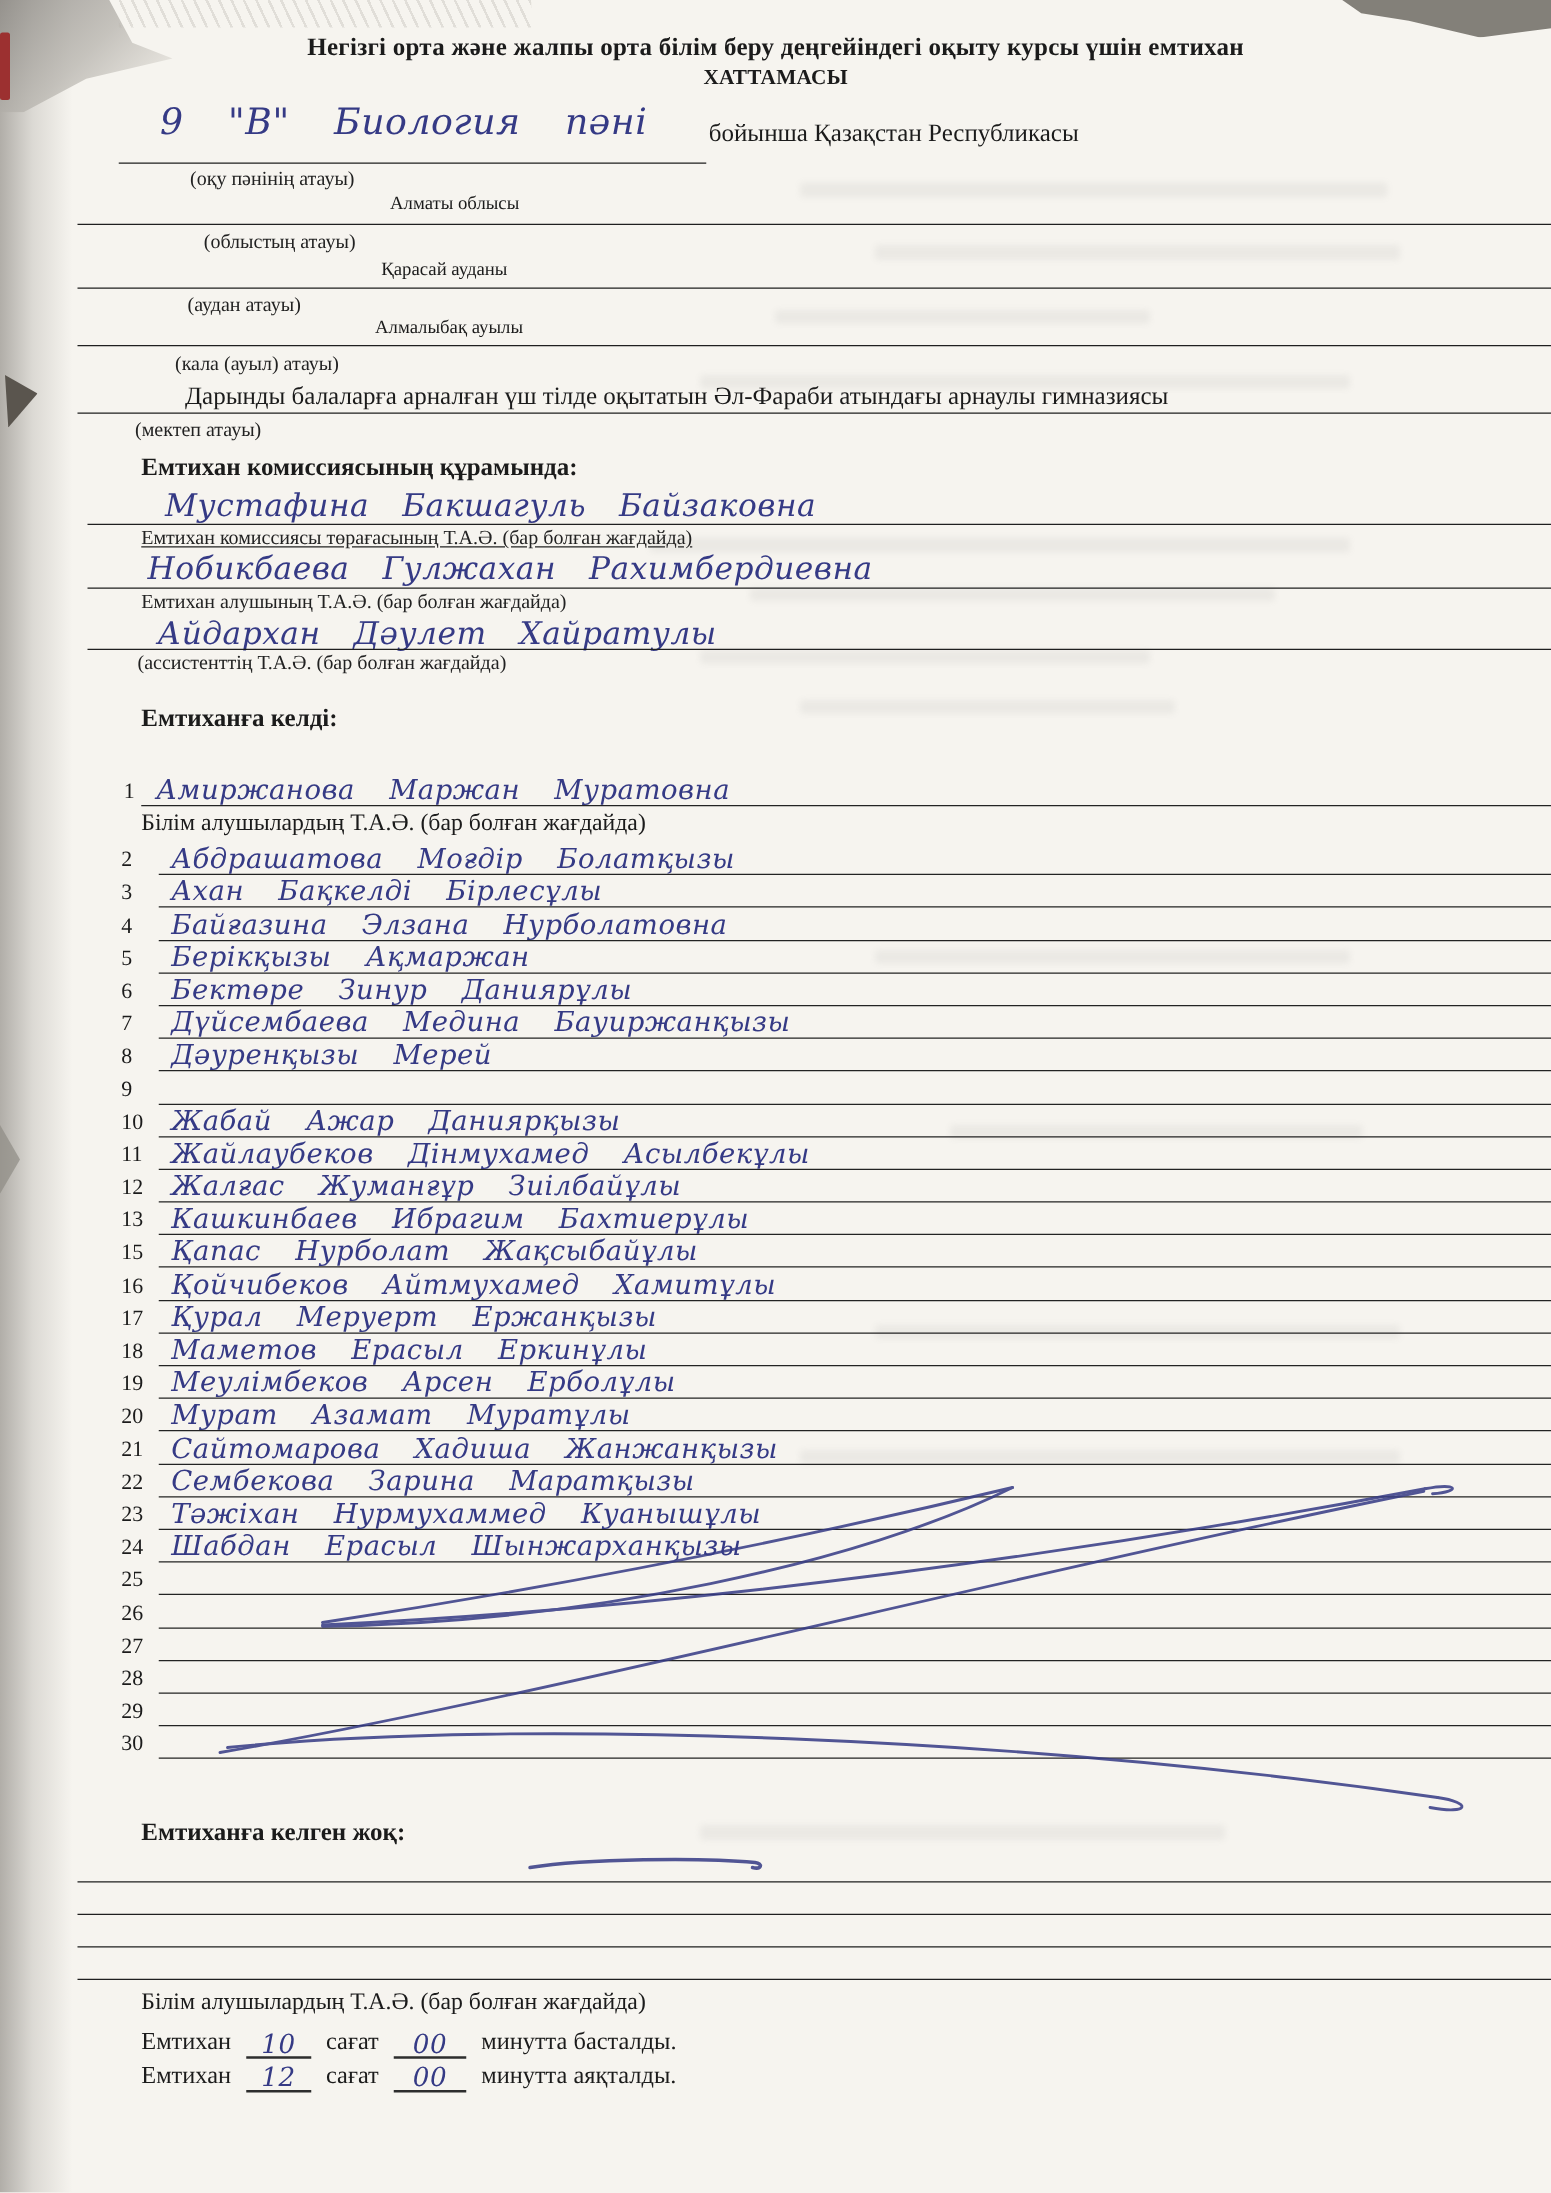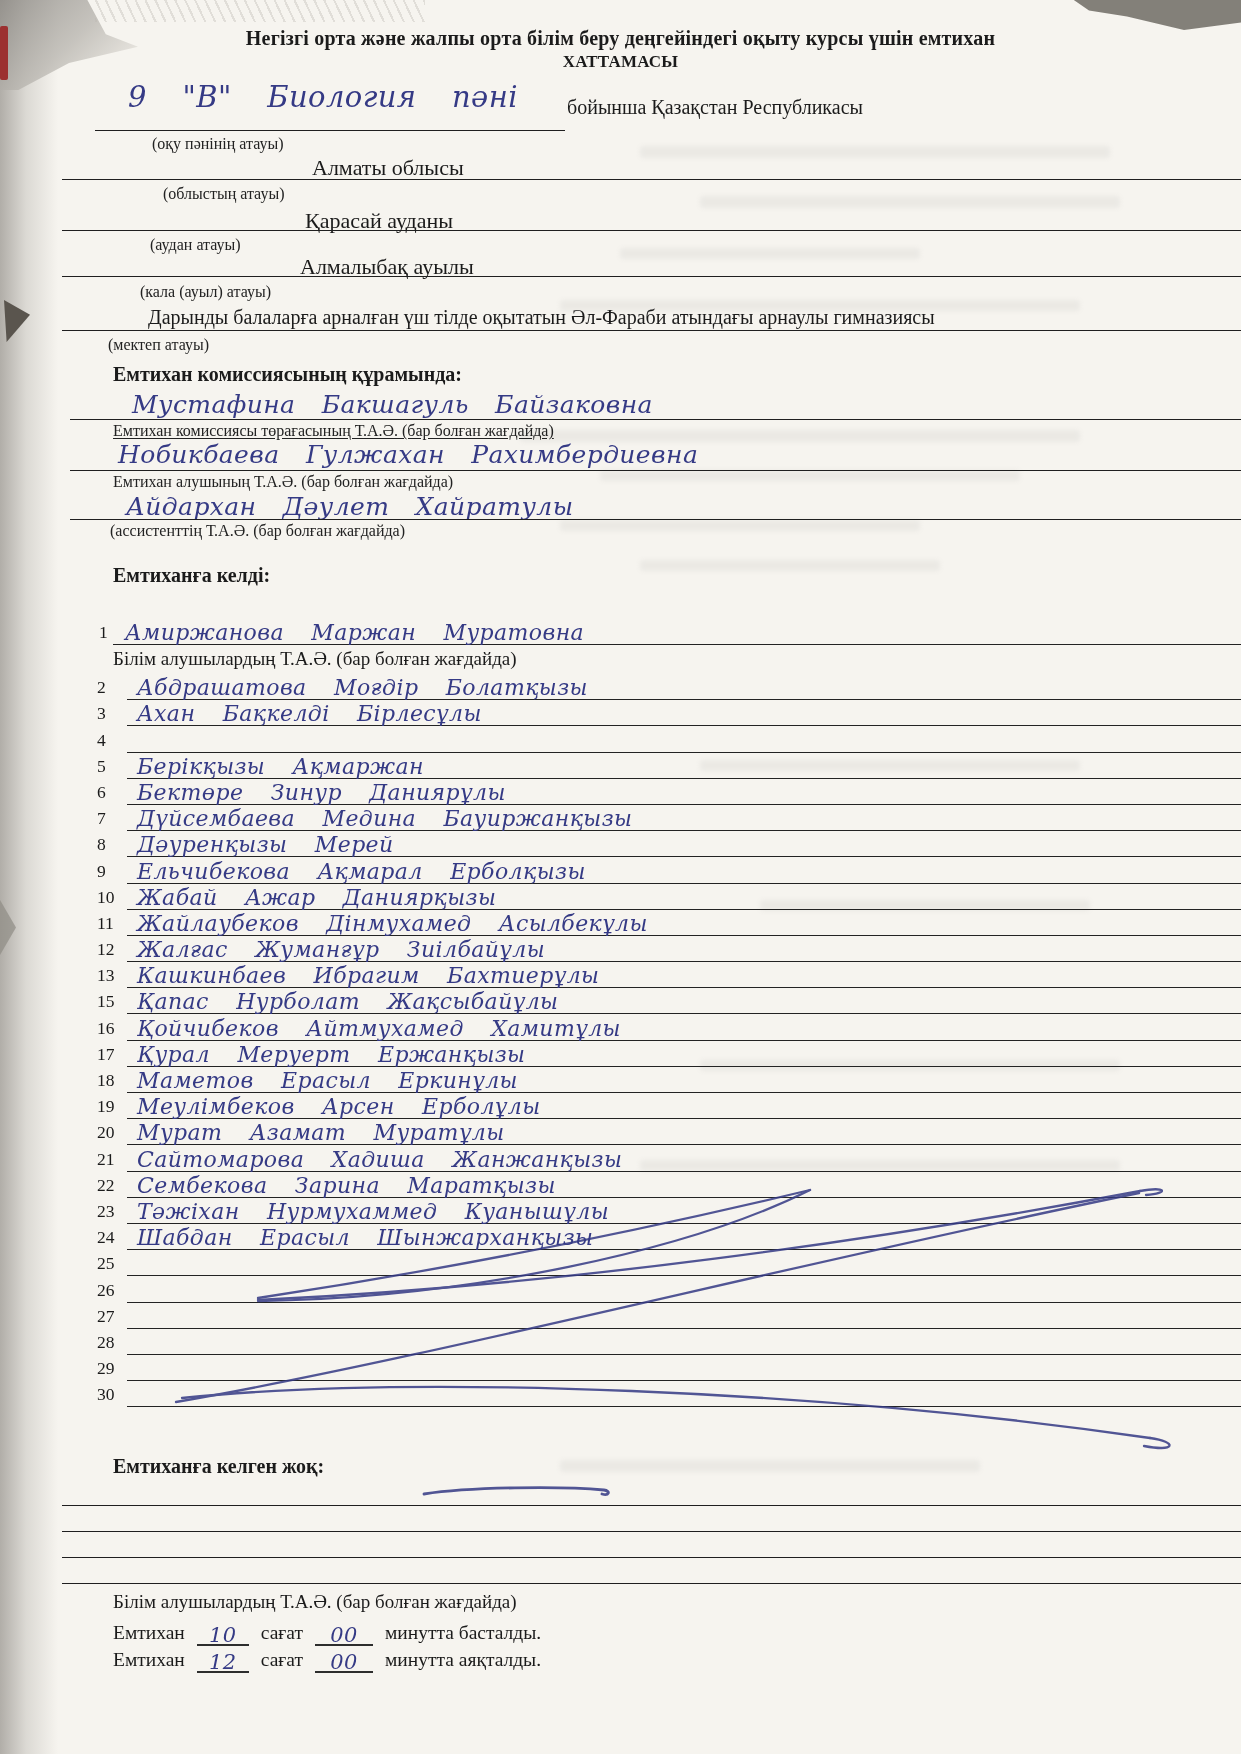--- a/index.html
+++ b/index.html
@@ -7,21 +7,21 @@
     width:1241px;height:1754px;position:relative;overflow:hidden;
     background:#f6f4ef;
     font-family:"Liberation Serif", serif;
     color:#1b1b1b;
   }
   .abs{position:absolute;}
   
   .printed{font-family:"Liberation Serif", serif;color:#1b1b1b;white-space:nowrap;}
   .title{font-weight:bold;font-size:20px;width:100%;text-align:center;letter-spacing:.2px;}
   .heading{font-weight:bold;font-size:20px;}
-  .value{font-size:22px;}
+  .value{font-size:15px;}
   .small-label{font-size:16px;color:#222;}
   .u{text-decoration:underline;text-underline-offset:2px;}
   
   .hw{
     font-family:"DejaVu Serif", serif;font-style:italic;
     color:#353a85;white-space:nowrap;letter-spacing:.4px;
   }
   .hw-subject{font-size:29px;word-spacing:26px;}
   .hw-name{font-size:25px;word-spacing:18px;}
   .hw-student{font-size:22px;word-spacing:20px;}
@@ -142,20 +142,21 @@
 
     <div class="row">
       <span class="num">3</span>
       <span class="rowline"></span>
       <span class="hw hw-student">Ахан  Бақкелді  Бірлесұлы</span>
     </div>
 
     <div class="row">
       <span class="num">4</span>
       <span class="rowline"></span>
+      <span class="hw hw-student">Байғазина  Элзана  Нурболатовна</span>
     </div>
 
     <div class="row">
       <span class="num">5</span>
       <span class="rowline"></span>
       <span class="hw hw-student">Берікқызы  Ақмаржан</span>
     </div>
 
     <div class="row">
       <span class="num">6</span>
@@ -171,21 +172,20 @@
 
     <div class="row">
       <span class="num">8</span>
       <span class="rowline"></span>
       <span class="hw hw-student">Дәуренқызы  Мерей</span>
     </div>
 
     <div class="row">
       <span class="num">9</span>
       <span class="rowline"></span>
-      <span class="hw hw-student">Ельчибекова  Ақмарал  Ерболқызы</span>
     </div>
 
     <div class="row">
       <span class="num">10</span>
       <span class="rowline"></span>
       <span class="hw hw-student">Жабай  Ажар  Даниярқызы</span>
     </div>
 
     <div class="row">
       <span class="num">11</span>

